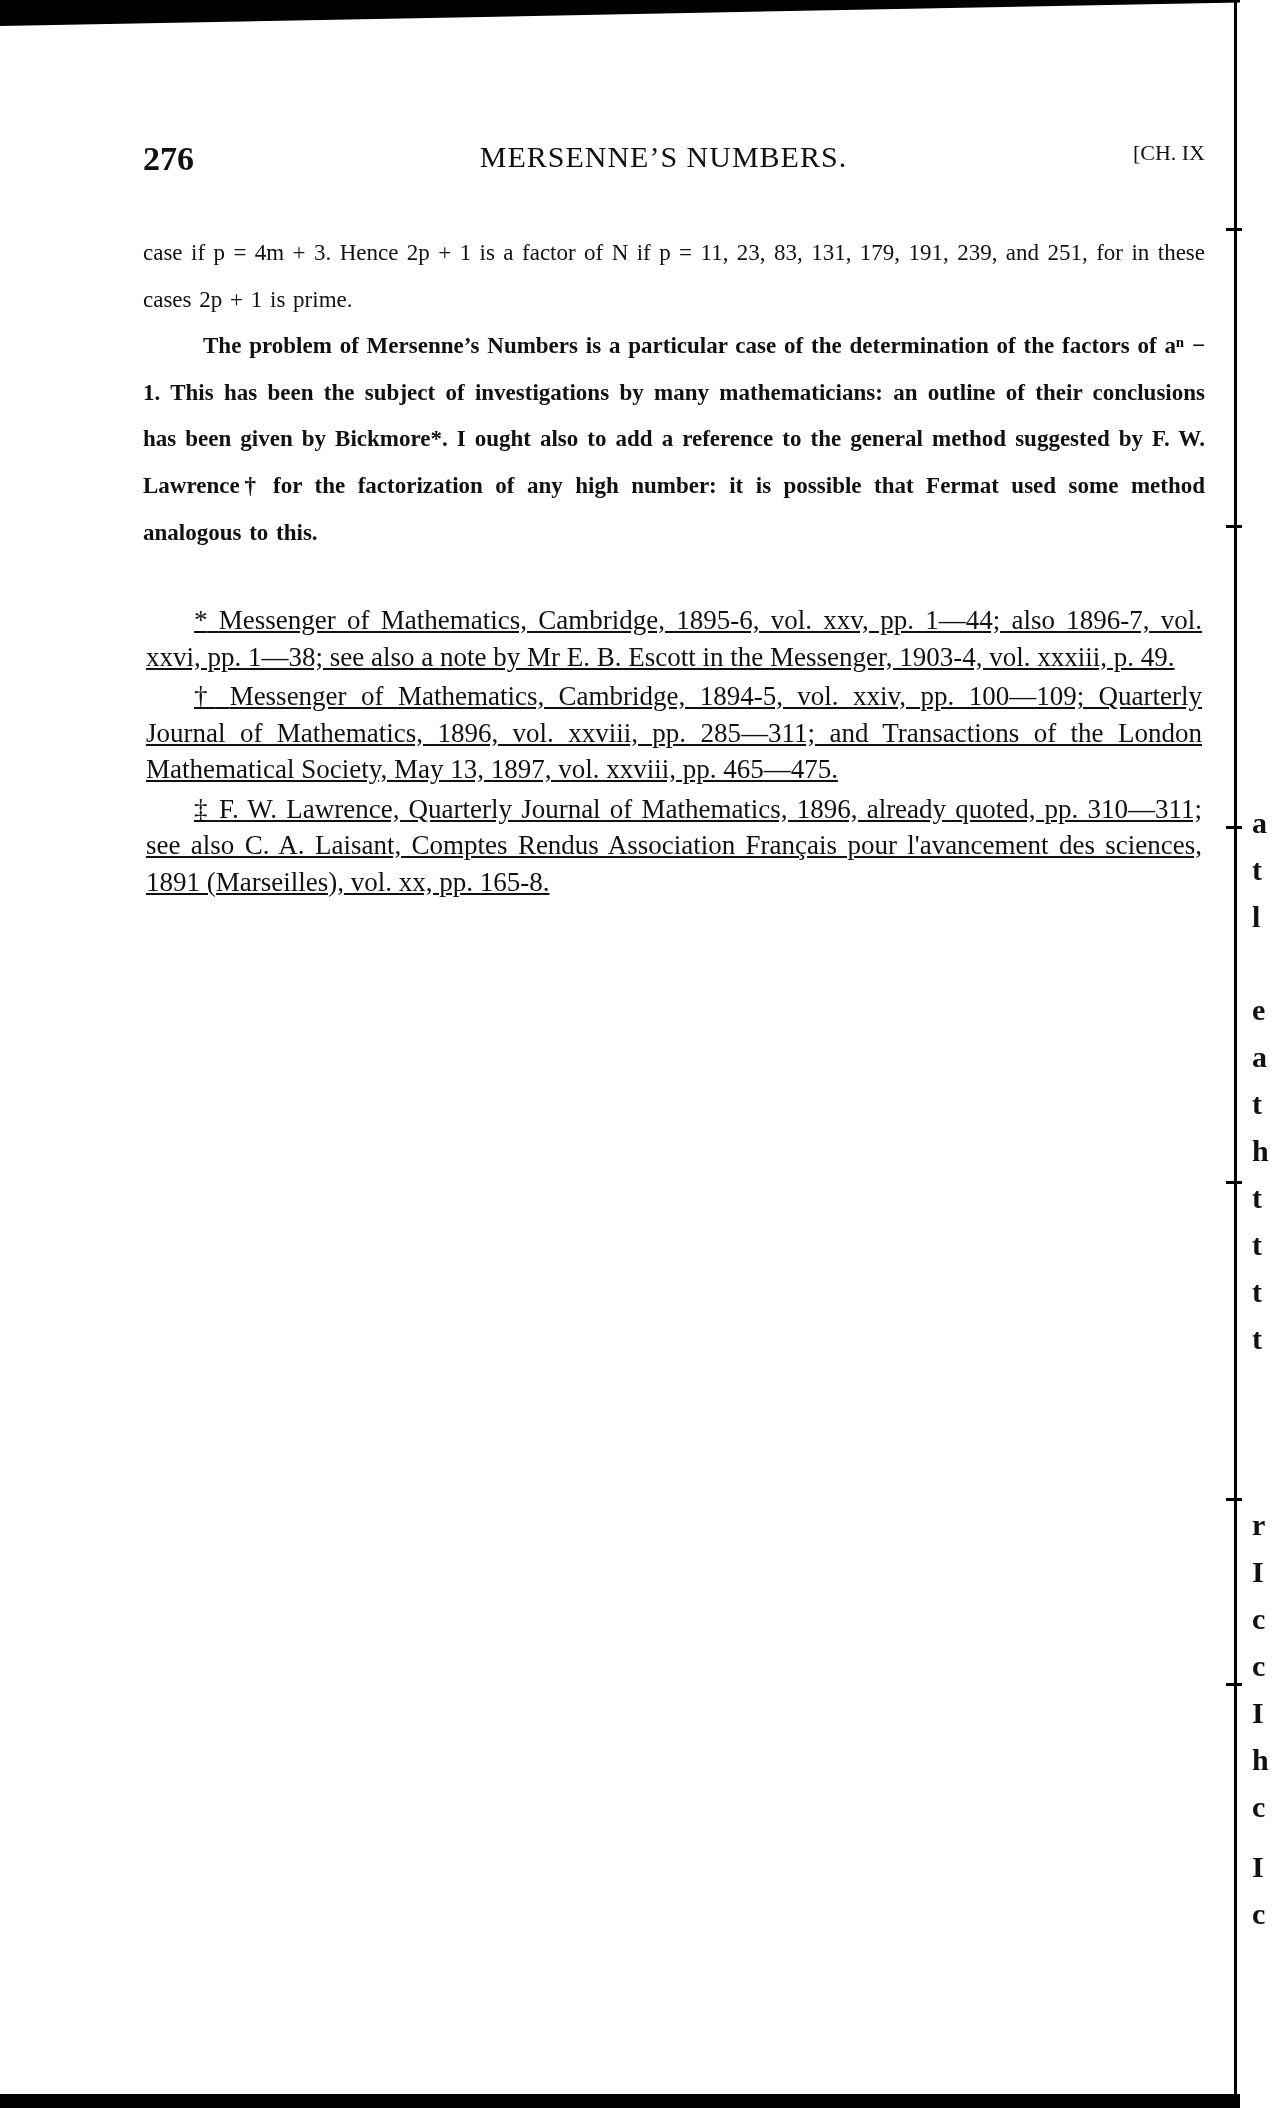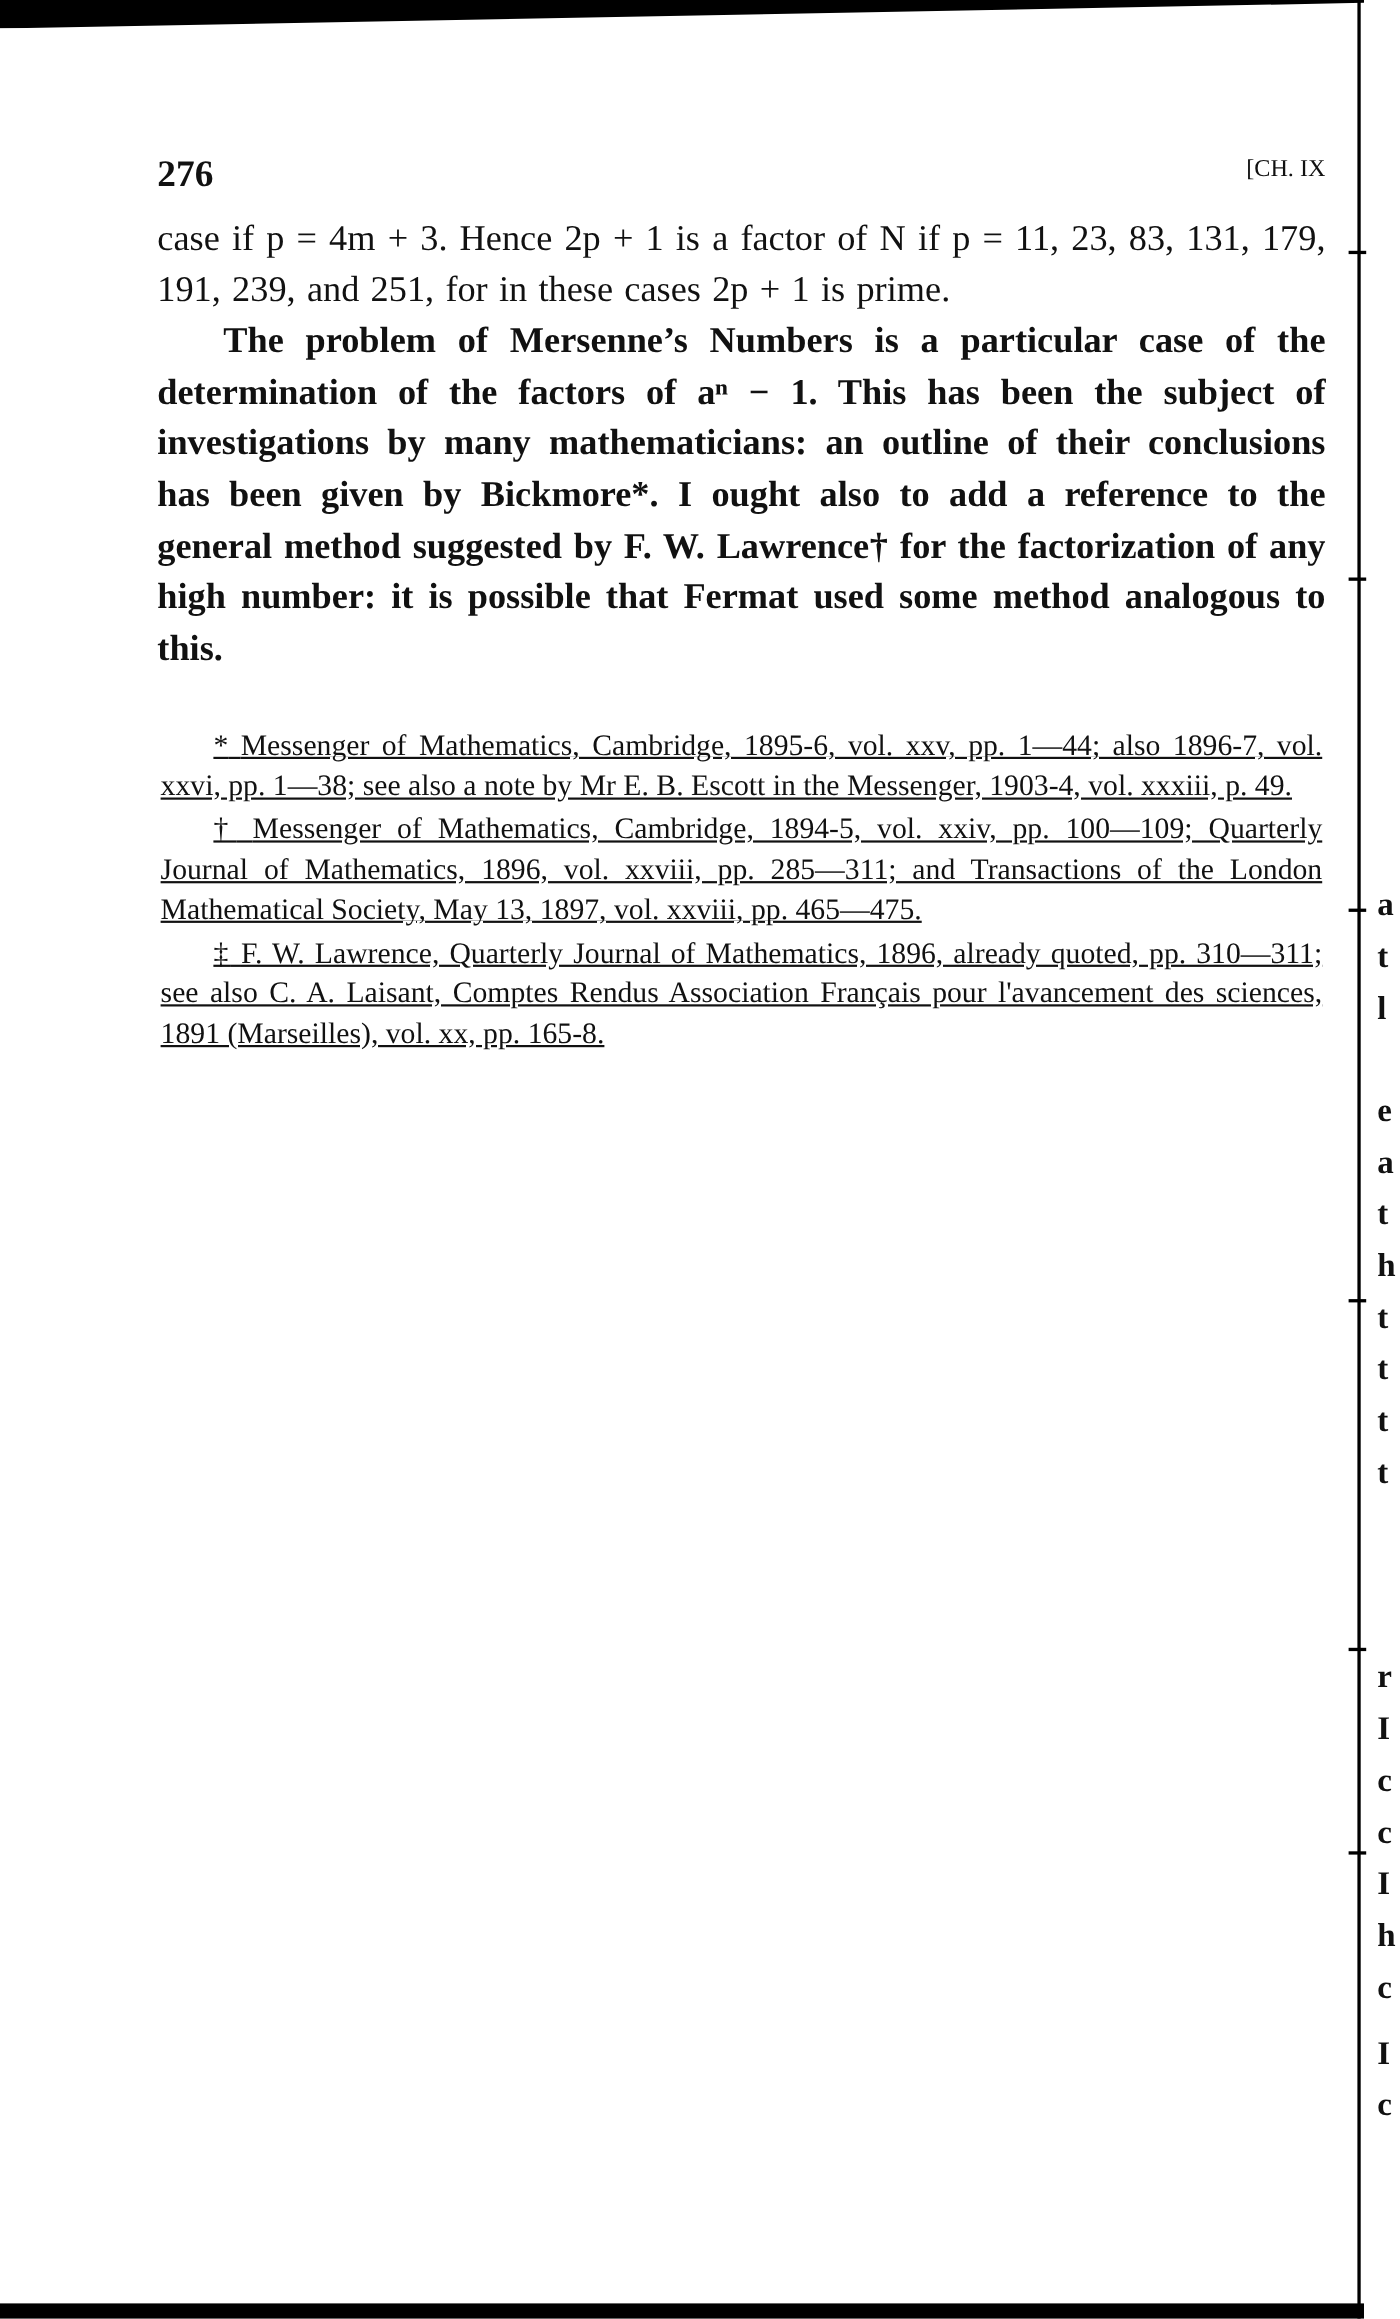--- a/index.html
+++ b/index.html
@@ -29,21 +29,21 @@
 
     .page { position: absolute; left: 143px; top: 140px; width: 1062px; }
     .running-head {
       display: flex; justify-content: space-between; align-items: flex-start;
       height: 54px; font-size: 32px;
     }
     .folio { font-weight: bold; font-size: 34px; }
     .title { font-variant: small-caps; letter-spacing: 1px; font-size: 30px; }
     .chapter { font-size: 22px; font-variant: small-caps; }
 
-    .body { font-size: 33px; line-height: 46.6px; text-align: justify; word-spacing: 2px; }
+    .body { margin-top: 36px; font-size: 23px; line-height: 46.6px; text-align: justify; word-spacing: 2px; }
     .body p { margin: 0; text-indent: 0; }
     .body p.indent { text-indent: 60px; font-weight: bold; }
 
     .footnotes { margin-top: 46px; font-size: 27px; line-height: 36.5px; text-align: justify; }
     .footnotes p { margin: 3px; text-indent: 48px; text-decoration: underline; }
   </style>
 </head>
 <body>
 
 <div class="top-bar"></div>
@@ -75,20 +75,21 @@
   <span style="top:1698px">I</span>
   <span style="top:1745px">h</span>
   <span style="top:1792px">c</span>
   <span style="top:1852px">I</span>
   <span style="top:1899px">c</span>
 </div>
 
 <div class="page">
   <div class="running-head">
     <span class="folio">276</span>
+    <span class="title">MERSENNE’S NUMBERS.</span>
     <span class="chapter">[CH. IX</span>
   </div>
 
   <div class="body">
     <p>case if p = 4m + 3.  Hence 2p + 1 is a factor of N if p = 11, 23, 83, 131, 179, 191, 239, and 251, for in these cases 2p + 1 is prime.</p>
     <p class="indent">The problem of Mersenne’s Numbers is a particular case of the determination of the factors of aⁿ − 1.  This has been the subject of investigations by many mathematicians: an outline of their conclusions has been given by Bickmore*. I ought also to add a reference to the general method suggested by F. W. Lawrence† for the factorization of any high number: it is possible that Fermat used some method analogous to this.</p>
   </div>
 
   <div class="footnotes">
     <p>

